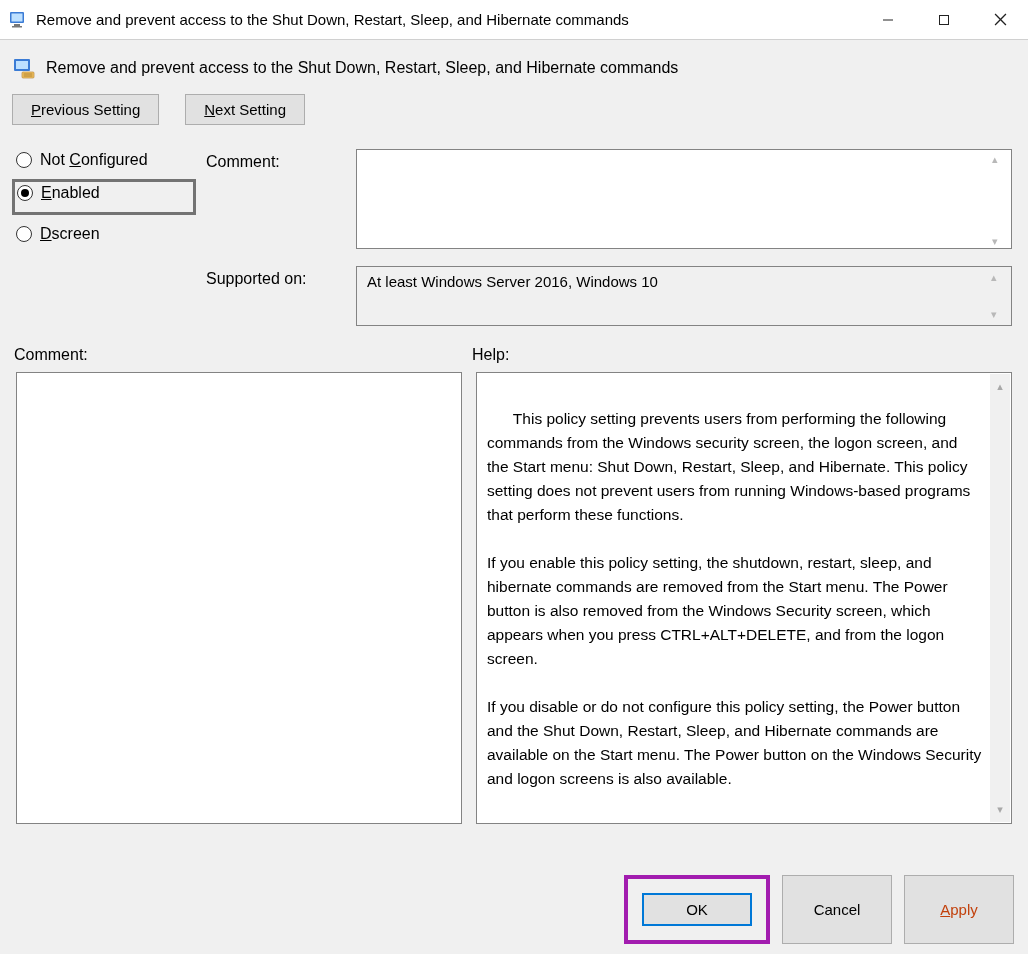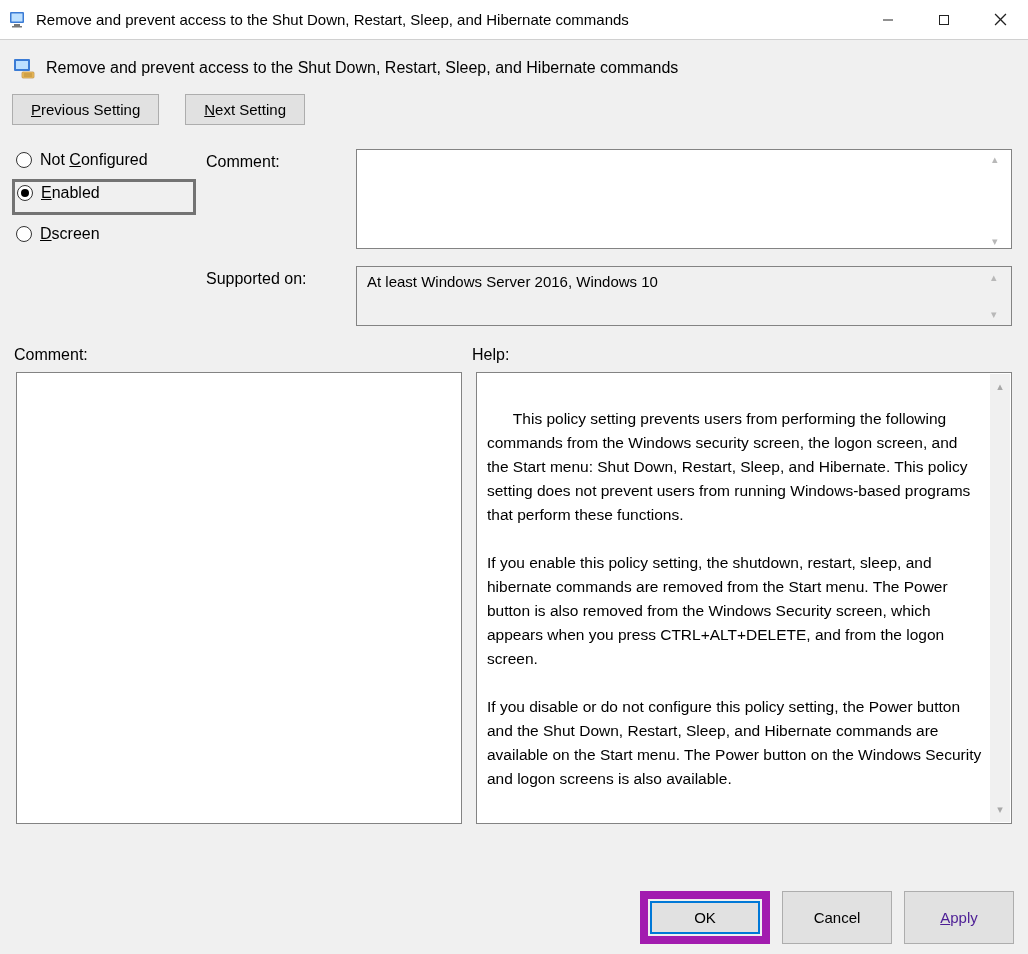--- a/index.html
+++ b/index.html
@@ -189,25 +189,25 @@
   .footer .winbtn {
     width: 110px;
     padding: 6px 0;
     text-align: center;
   }
   .btn-default {
     border: 2px solid #0078d7;
     background: #e1e1e1;
   }
   .btn-disabled {
-    color: #4c1d95;
+    color: #c2410c;
   }
   .highlight-red-btn {
-    border: 8px solid #a21caf;
-    padding: 2px;
+    border: 4px solid #a21caf;
+    padding: 14px;
   }
   .gpedit-icon svg { display: block; }
 </style>
 </head>
 <body>
 
 <div class="titlebar">
   <span class="titlebar-icon gpedit-icon">
     <svg viewBox="0 0 20 20" width="20" height="20">
       <rect x="2" y="2" width="14" height="11" rx="1" fill="#3a7bd5"></rect>

